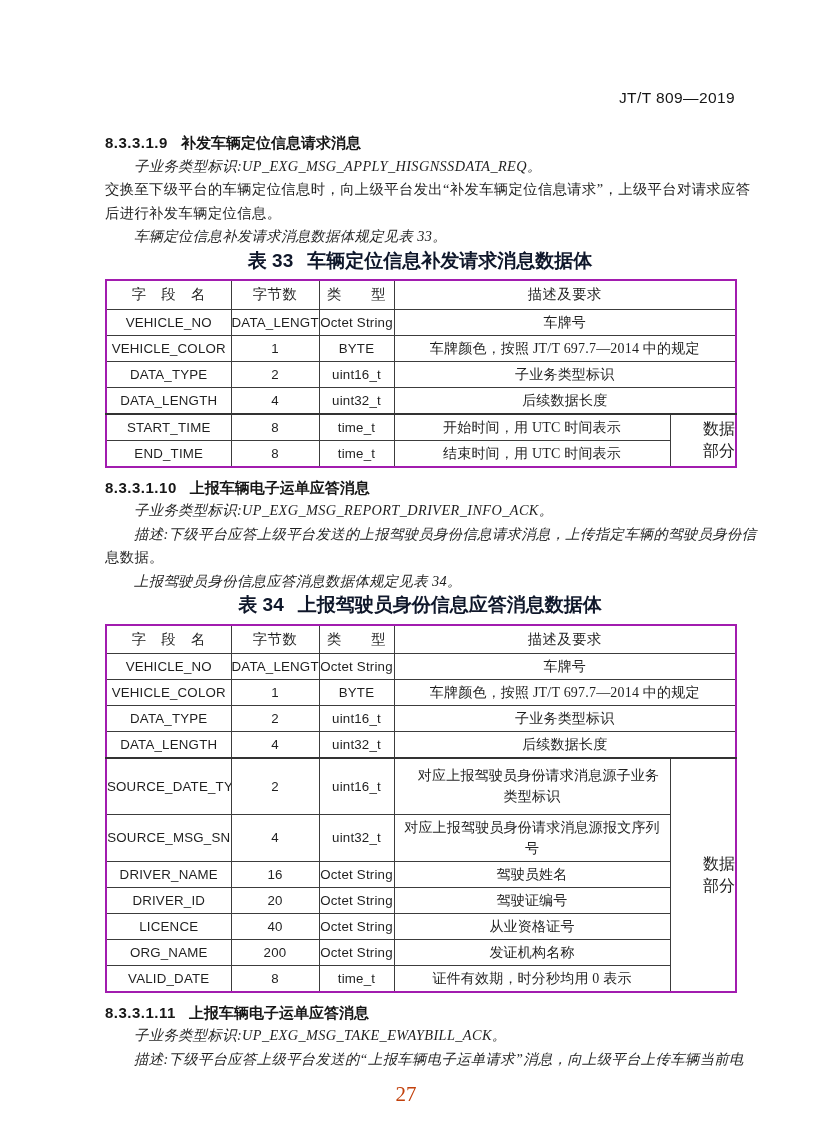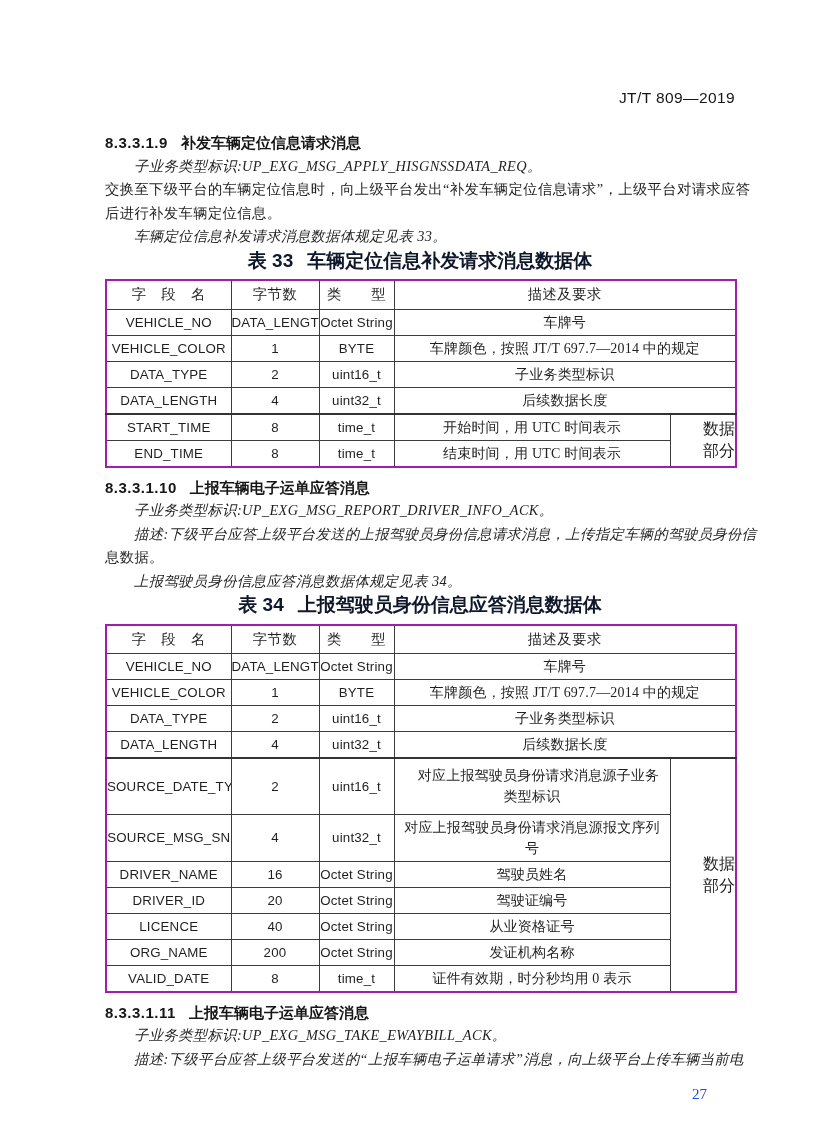--- a/index.html
+++ b/index.html
@@ -52,22 +52,22 @@
   .spec td.desc {
     text-align:center; padding:2px 7px; font-size:14px; letter-spacing:0.2px;
     line-height:21px;
   }
   .spec tr.sep td { border-top:2px solid #333333; }
   .spec tr.tall td { height:56px; }
   .spec td.dp { text-align:right; font-size:16px; line-height:22px; }
   .desc-indent { text-indent:13px; letter-spacing:0; }
 
   .page-number {
-    margin-top:13px; text-align:right; padding-right:28px;
-    font-size:15px; line-height:20px; color:#1d4ed8;
+    margin-top:13px; text-align:center; padding-right:28px;
+    font-size:21px; line-height:20px; color:#c2410c;
   }
 </style>
 </head>
 <body>
 
 <div class="page">
   <div class="content">
 
     <div class="doc-header">JT/T 809—2019</div>
 

